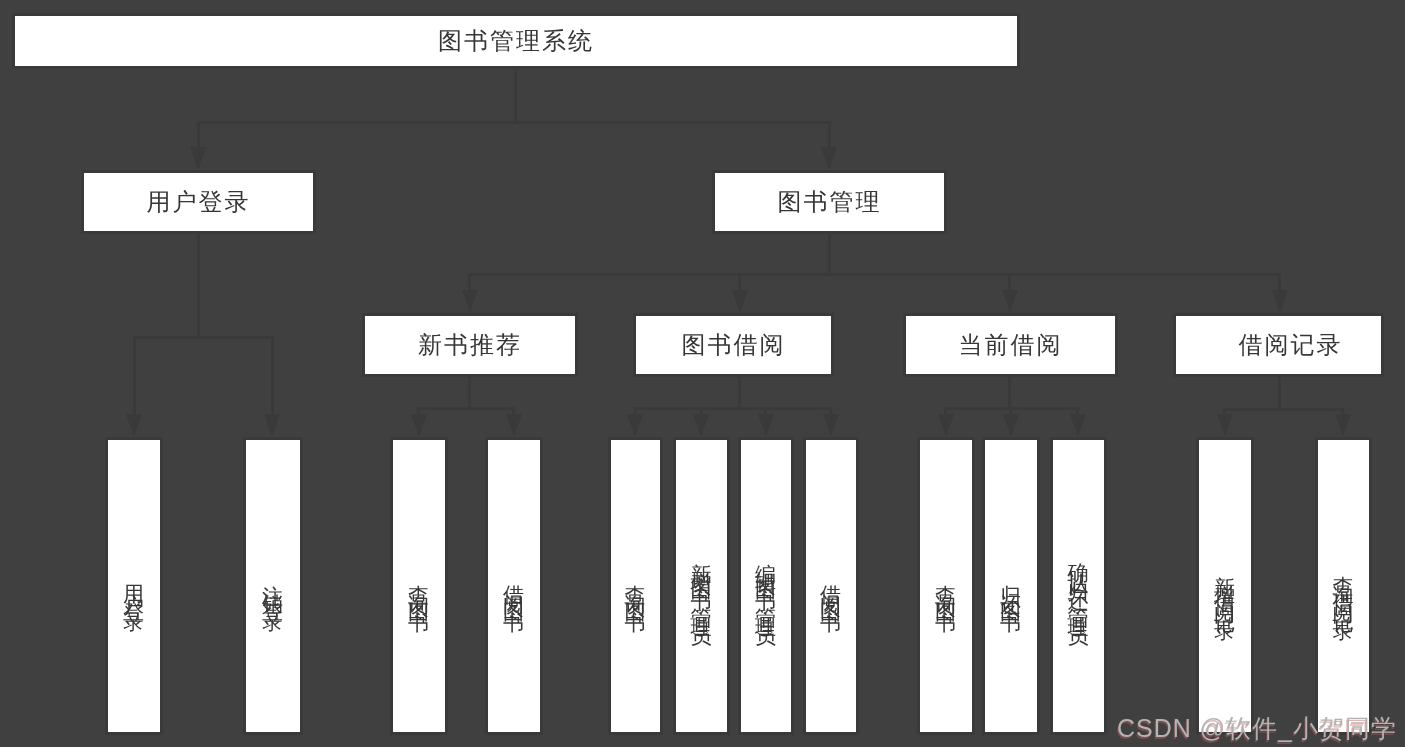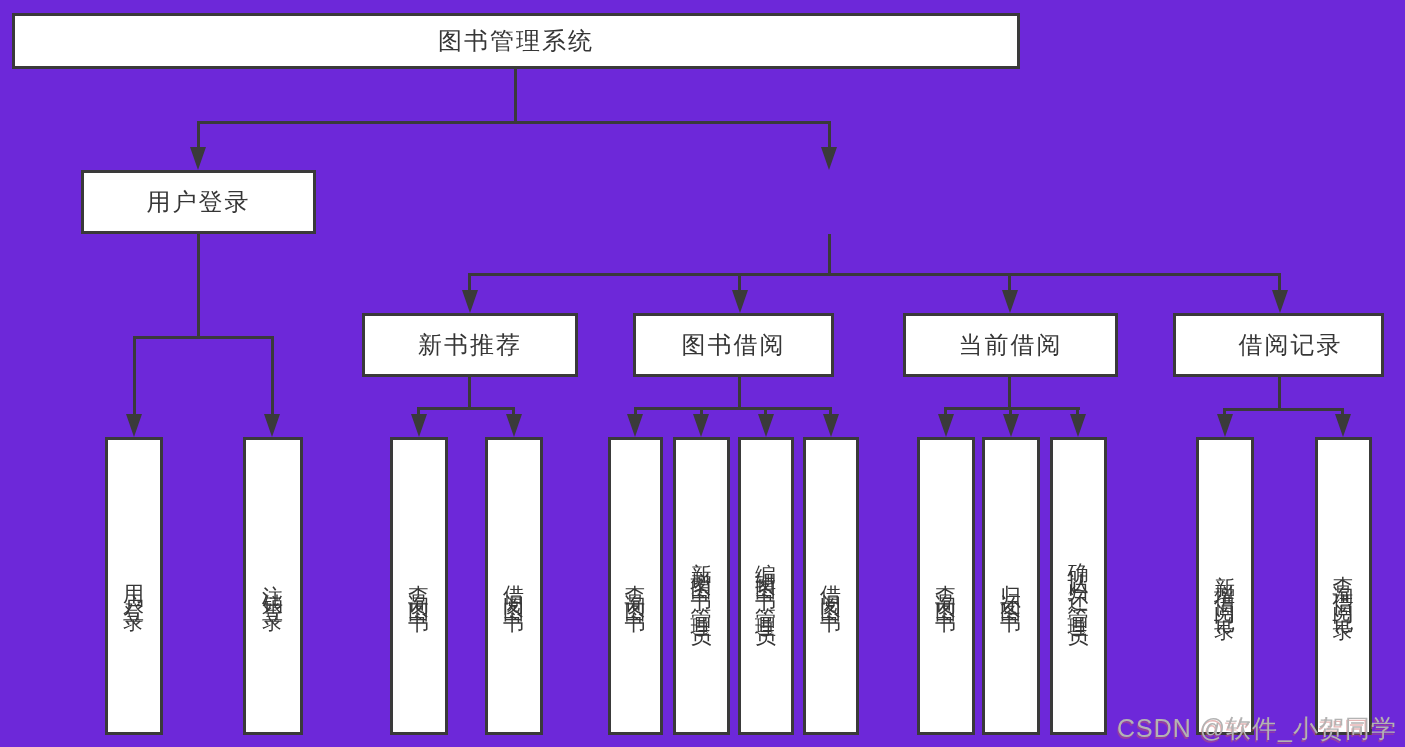--- a/index.html
+++ b/index.html
@@ -5,21 +5,21 @@
   html, body {
     margin: 0;
     padding: 0;
     background: #ffffff;
     font-family: "Liberation Sans", "DejaVu Sans", sans-serif;
   }
   .stage {
     position: relative;
     width: 1405px;
     height: 747px;
-    background: #6d28d9;
+    background: #404040;
     overflow: hidden;
   }
   
   .box {
     position: absolute;
     box-sizing: border-box;
     background: #ffffff;
     border: 3px solid #3a3a3a;
     display: flex;
     align-items: center;
@@ -146,20 +146,21 @@
   <div class="hline" style="left:1223px; top:408px; width:121px;"></div>
   <div class="vline" style="left:1223px; top:408px; height:9px;"></div>
   <div class="tri" style="left:1217px; top:414px;"></div>
   <div class="vline" style="left:1341px; top:408px; height:9px;"></div>
   <div class="tri" style="left:1335px; top:414px;"></div>
 
   <div class="box" style="left:12px; top:13px; width:1008px; height:56px;">图书管理系统</div>
 
   <div class="box" style="left:81px; top:170px; width:235px; height:64px;">用户登录</div>
 
+  <div class="box" style="left:712px; top:170px; width:235px; height:64px;">图书管理</div>
 
   <div class="box" style="left:362px; top:313px; width:216px; height:64px;text-align:right;">新书推荐</div>
 
   <div class="box" style="left:633px; top:313px; width:201px; height:64px;">图书借阅</div>
 
   <div class="box" style="left:903px; top:313px; width:215px; height:64px;">当前借阅</div>
 
   <div class="box" style="left:1173px; top:313px; width:211px; height:64px;padding-left:24px;">借阅记录</div>
 
   <div class="vbox" style="left:105px; top:437px; width:58px; height:298px;">

